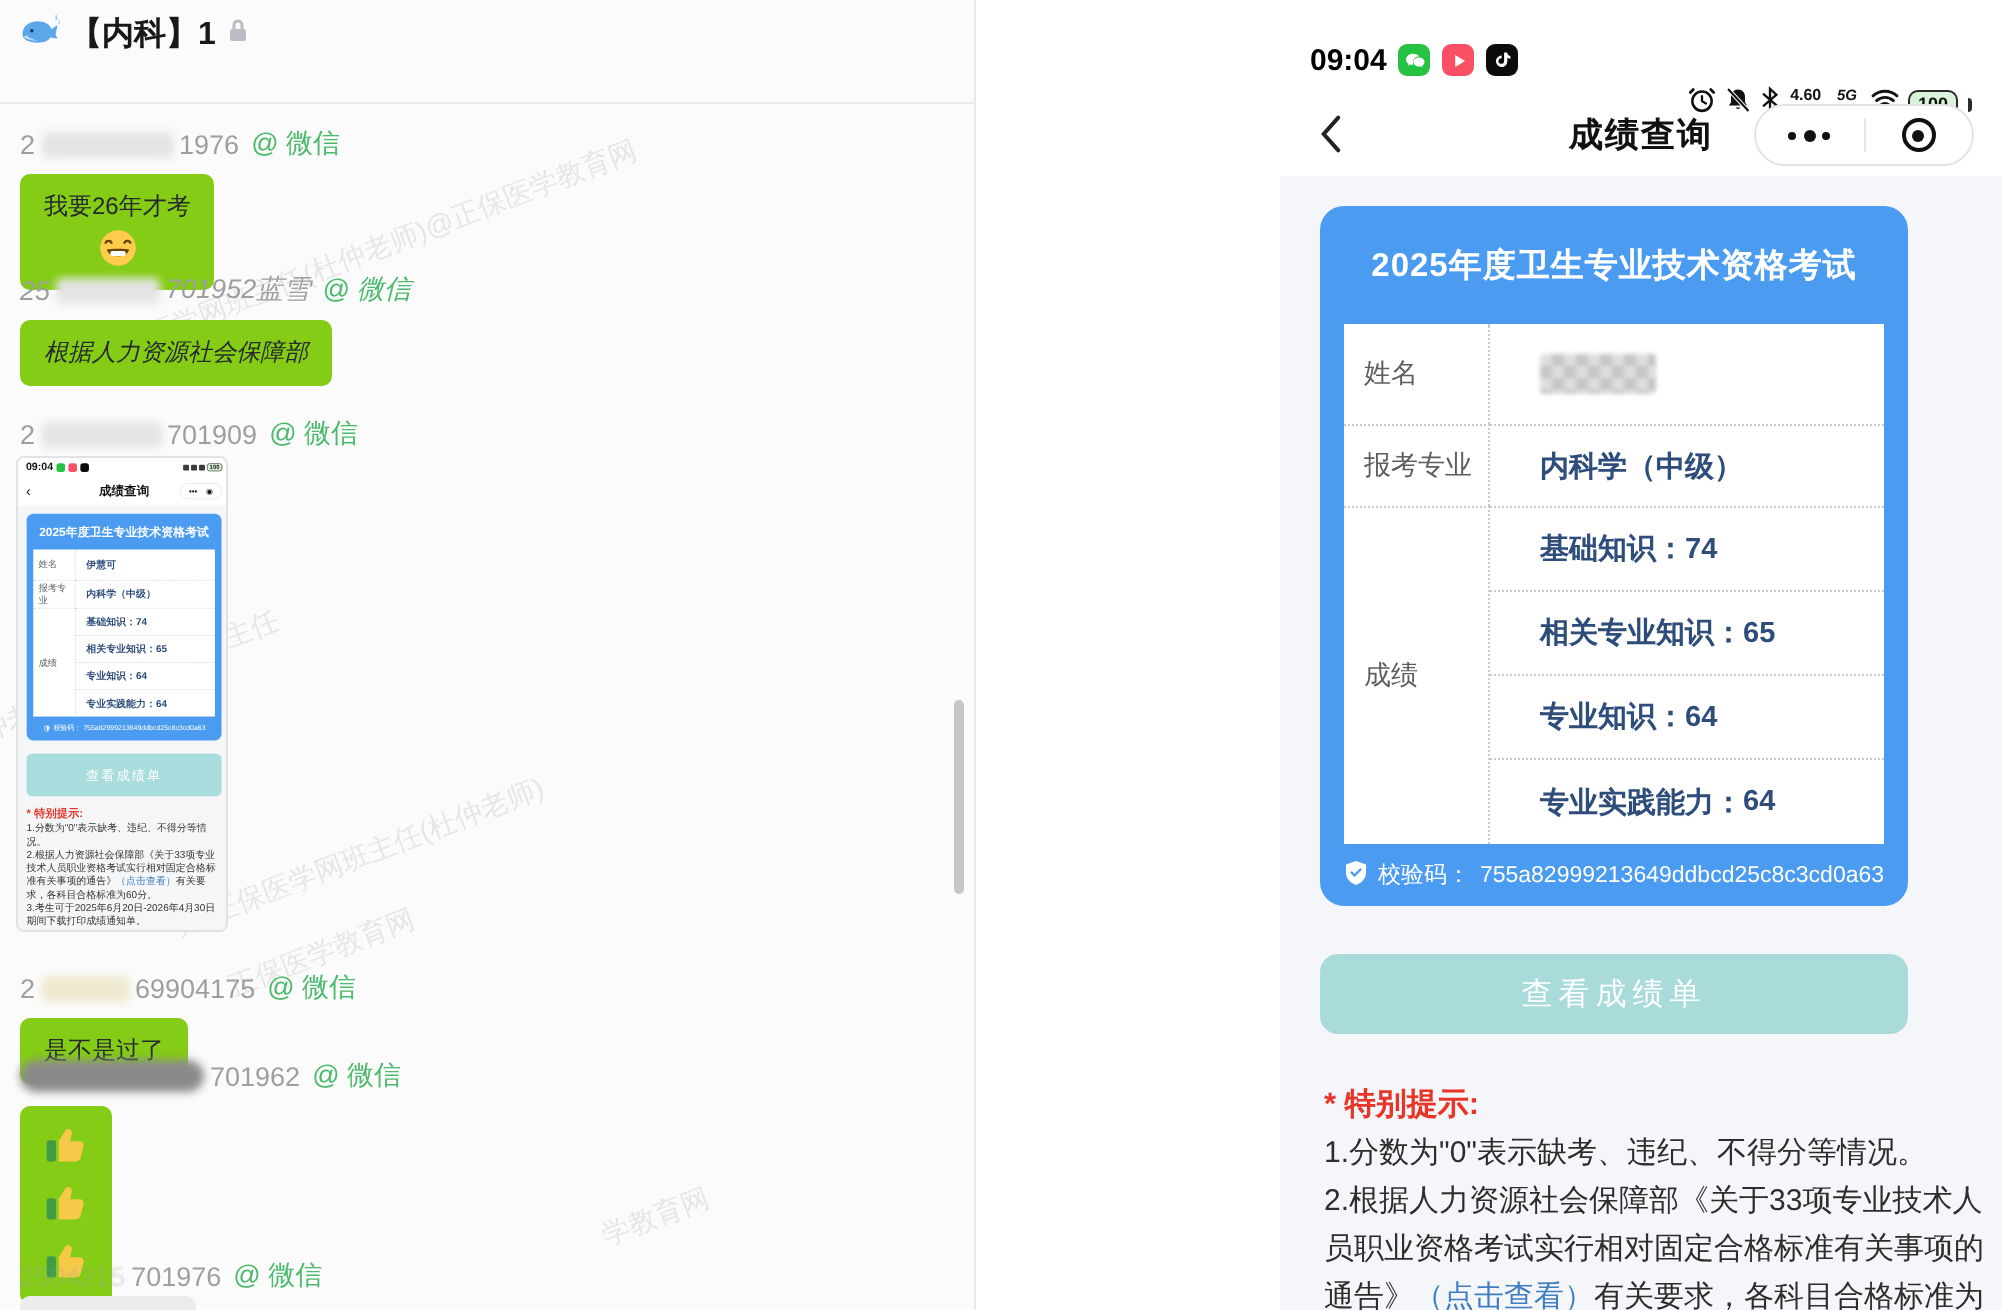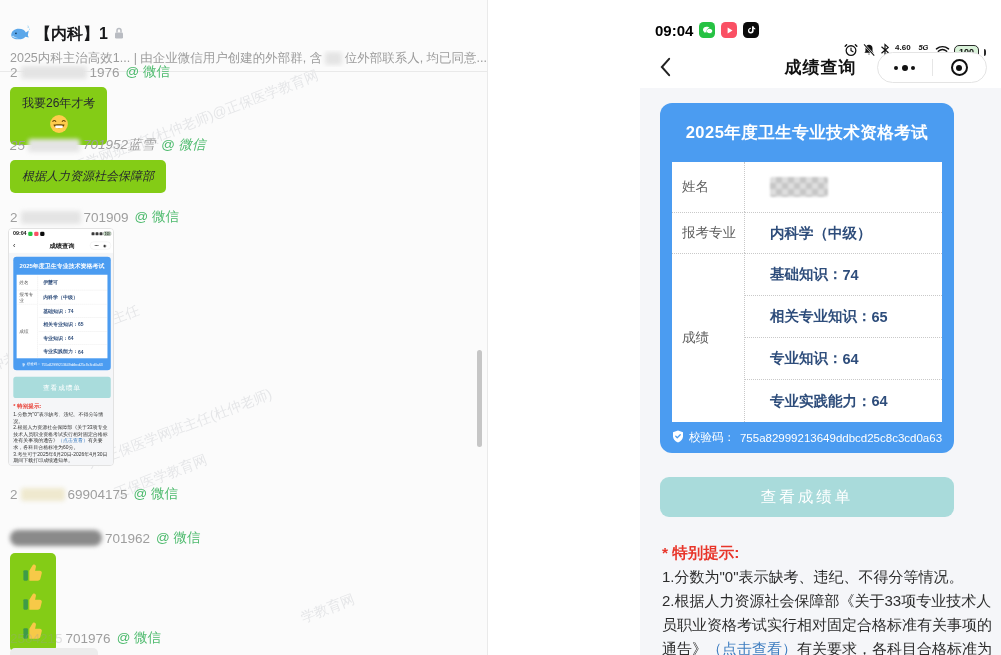--- a/index.html
+++ b/index.html
@@ -4,22 +4,22 @@
 <style>
   * { box-sizing: border-box; margin: 0; padding: 0; }
   html,body { width:1001px; height:655px; }
   body {
     font-family:"Liberation Sans","DejaVu Sans",sans-serif;
     background:#ffffff; position:relative; overflow:hidden; color:#222;
   }
   
   .chat-pane { position:absolute; left:0; top:0; width:488px; height:655px;
     background:#fbfbfb; border-right:1px solid #eaeaea; overflow:hidden; }
-  .chat-header { position:absolute; top:0; left:0; width:100%; height:72px;
-    border-bottom:1px solid #e9e9e9; padding:24px 0 0 10px; }
+  .chat-header { position:absolute; top:0; left:0; width:100%; height:52px;
+    border-bottom:1px solid #e9e9e9; padding:7px 0 0 10px; }
   .chat-title-row { display:flex; align-items:center; gap:5px;
     font-size:16px; font-weight:bold; color:#17181a; }
   .chat-subtitle { margin-top:5px; font-size:12.5px; color:#9c9c9c;
     white-space:nowrap; overflow:hidden; display:flex; align-items:center; gap:3px; }
   .blurpatch { display:inline-block; height:13px; border-radius:3px;
     background:#e4e4e4; filter:blur(2px); }
   .msg { position:absolute; left:10px; max-width:440px; }
   .msg-user { font-size:13.5px; color:#9e9e9e; display:flex; align-items:center;
     gap:3px; margin-bottom:6px; white-space:nowrap; }
   .msg-user .wx { color:#4cba6c; margin-left:3px; }
@@ -149,25 +149,20 @@
         </svg>
       </span>
       <span>【内科】1</span>
       <span>
         <svg width="12" height="13" viewBox="0 0 24 26">
           <path d="M8 11V7a4 4 0 018 0v4" stroke="#b9bcc2" stroke-width="3" fill="none"></path>
           <rect x="4" y="11" width="16" height="12" rx="2.5" fill="#b9bcc2"></rect>
         </svg>
       </span>
     </div>
-    <div class="chat-subtitle">
-      <span>2025内科主治高效1... | 由企业微信用户创建的外部群, 含</span>
-      <span class="blurpatch" style="width:18px;"></span>
-      <span>位外部联系人, 均已同意...</span>
-    </div>
   </div>
 
   <div class="msg" style="top:63px;">
     <div class="msg-user">
       <span>2</span>
       <span class="blurpatch" style="width:66px;"></span>
       <span>1976</span>
       <span class="wx">@ 微信</span>
     </div>
     <div class="bubble">
@@ -274,20 +269,23 @@
     </div>
   </div>
 
   <div class="msg" style="top:485px;">
     <div class="msg-user">
       <span>2</span>
       <span class="blurpatch" style="width:44px; background:#efe9cf;"></span>
       <span>69904175</span>
       <span class="wx">@ 微信</span>
     </div>
+    <div class="bubble">
+      <span>是不是过了</span>
+    </div>
   </div>
 
   <div class="msg" style="top:529px;">
     <div class="msg-user">
       <span class="blurpatch" style="width:92px; height:16px; background:#8a8a8a; border-radius:8px;"></span>
       <span>701962</span>
       <span class="wx">@ 微信</span>
     </div>
     <div class="bubble" style="gap:4px;">
       <span><svg width="22" height="22" viewBox="0 0 24 24">

